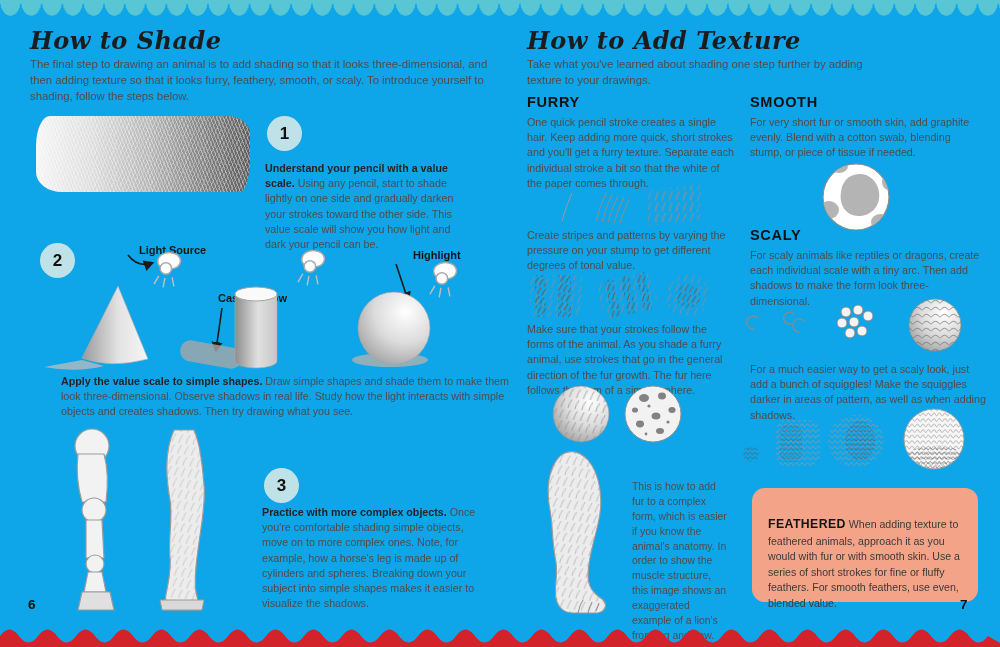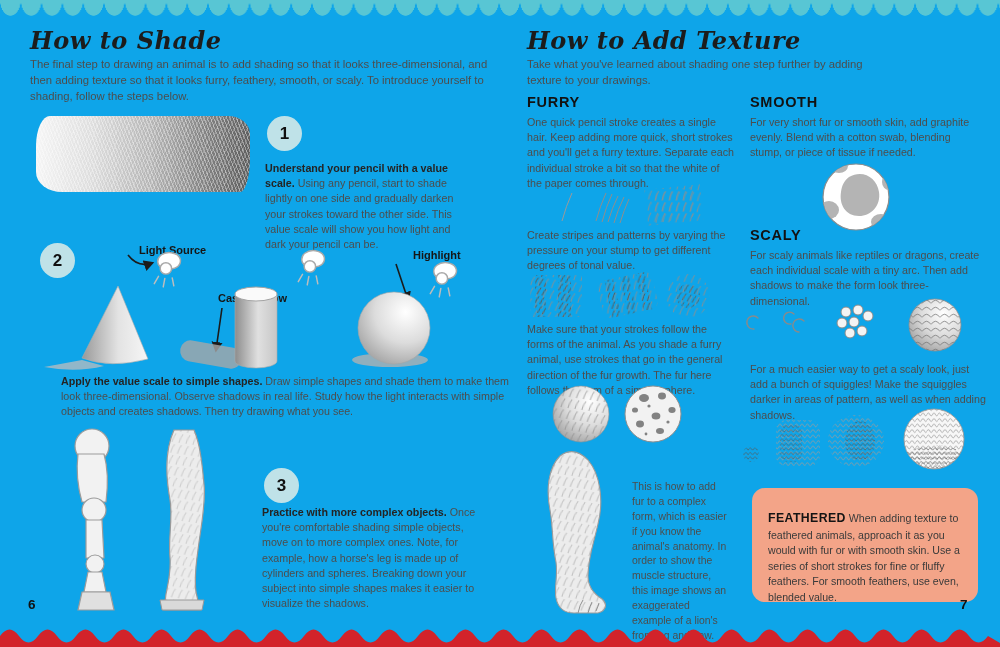--- a/index.html
+++ b/index.html
@@ -22,21 +22,21 @@
     display:flex;align-items:center;justify-content:center;
     font-weight:bold;font-size:17px;color:#101010;}
   .small-label{font-weight:bold;font-size:11px;color:#161616;white-space:nowrap;padding-left:46px;}
   .pagenum{font-weight:bold;font-size:13.5px;color:#101010;}
   .value-scale{background:
      repeating-linear-gradient(68deg,rgba(255,255,255,.38) 0 1px,rgba(0,0,0,0) 1px 3px),
      repeating-linear-gradient(112deg,rgba(255,255,255,.22) 0 1px,rgba(0,0,0,0) 1px 4px),
      linear-gradient(92deg,#f5f5f5 1%,#dedede 26%,#b5b5b5 54%,#828282 79%,#616161 98%);
      border-radius:14px 22px 10px 26px / 30px 18px 34px 20px;}
   .feather-box{background:#f3a488;border-radius:13px;}
-  .fb-inner{padding:22px 16px 0 16px;font-size:10.6px;line-height:1.46;color:#3a3a3a;}
+  .fb-inner{padding:28px 16px 0 16px;font-size:10.6px;line-height:1.46;color:#3a3a3a;}
   .fb-head{font-weight:bold;font-size:12.3px;color:#141414;letter-spacing:.4px;margin-right:3px;}
   svg{display:block;}
 </style>
 </head>
 <body>
 
 <div id="spread">
 
   <svg width="0" height="0" style="position:absolute" aria-hidden="true">
     <defs>

